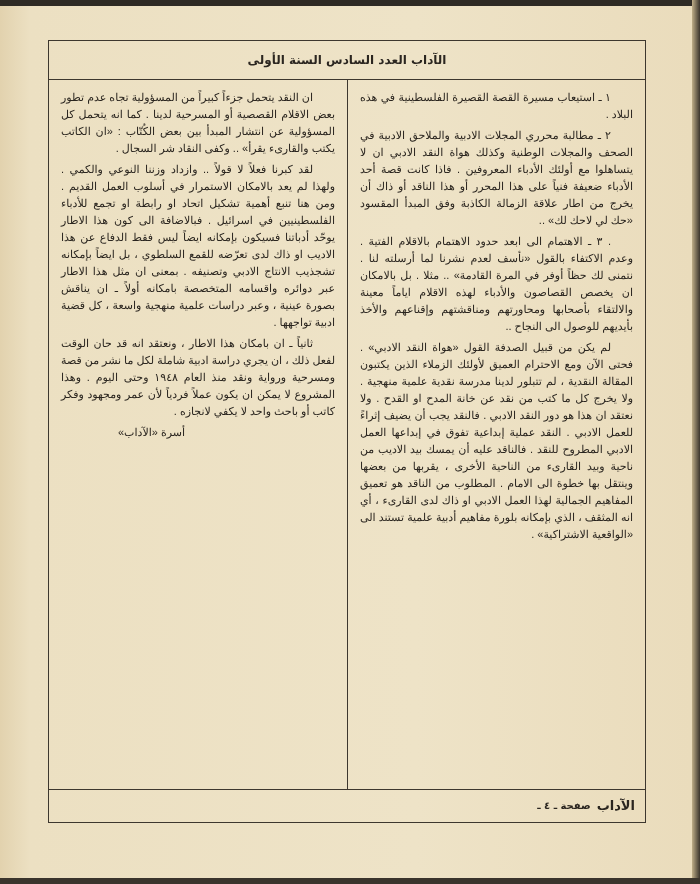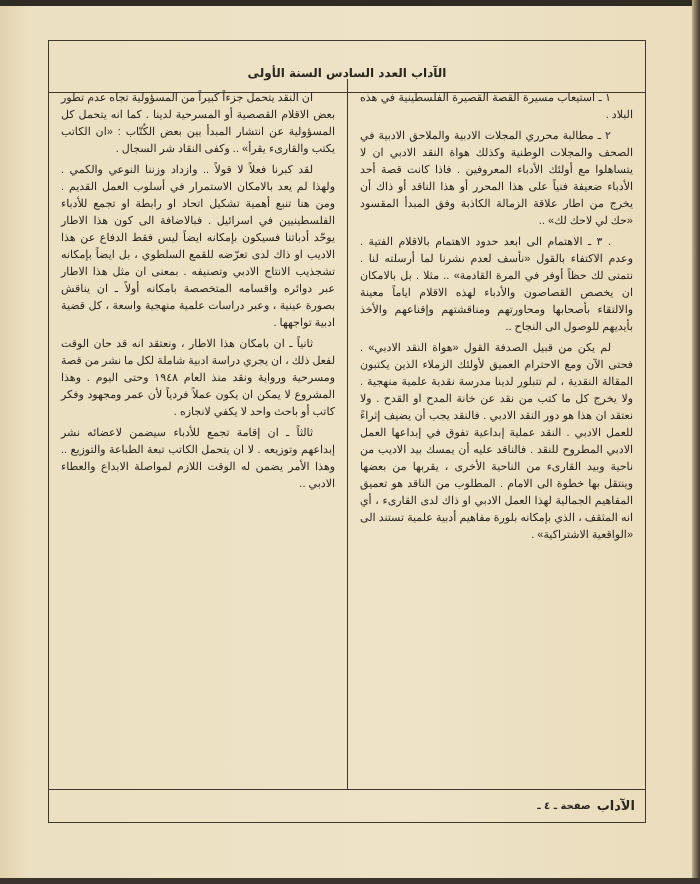--- a/index.html
+++ b/index.html
@@ -14,21 +14,21 @@
     .scan-bottom { position: absolute; left: 0; bottom: 0; width: 700px; height: 6px; background: #3a342c; }
     .page {
       position: absolute; left: 0; top: 6px; width: 692px; height: 872px;
       background: linear-gradient(to right, #e2d2ae 0px, #ece0c2 30px, #eee3c7 60%, #eadcbc 100%);
     }
     .frame {
       position: absolute; left: 48px; top: 34px; width: 598px; height: 783px;
       border: 1.5px solid #3d372e; box-sizing: border-box;
     }
     .header {
-      position: absolute; left: 0; top: 13px; right: 0; height: 38px;
+      position: absolute; left: 0; top: 0; right: 0; height: 38px;
       border-bottom: 1.5px solid #3d372e;
       display: flex; align-items: center; justify-content: center;
       direction: rtl;
     }
     .header-title {
       font-family: "DejaVu Sans", sans-serif; font-weight: bold;
       font-size: 12px; color: #2b2620; letter-spacing: 0.3px;
     }
     .body {
       position: absolute; left: 0; top: 38px; right: 0; height: 710px;
@@ -73,21 +73,21 @@
       <div class="col col-right">
         <p>١ ـ استيعاب مسيرة القصة القصيرة الفلسطينية في هذه البلاد .</p>
         <p>٢ ـ مطالبة محرري المجلات الادبية والملاحق الادبية في الصحف والمجلات الوطنية وكذلك هواة النقد الادبي ان لا يتساهلوا مع أولئك الأدباء المعروفين . فاذا كانت قصة أحد الأدباء ضعيفة فنياً على هذا المحرر أو هذا الناقد أو ذاك أن يخرج من اطار علاقة الزمالة الكاذبة وفق المبدأ المقسود «حك لي لاحك لك» ..</p>
         <p>. ٣ ـ الاهتمام الى ابعد حدود الاهتمام بالاقلام الفتية . وعدم الاكتفاء بالقول «نأسف لعدم نشرنا لما أرسلته لنا . نتمنى لك حظاً أوفر في المرة القادمة» .. مثلا . بل بالامكان ان يخصص القصاصون والأدباء لهذه الاقلام اياماً معينة والالتقاء بأصحابها ومحاورتهم ومناقشتهم وإقناعهم والأخذ بأيديهم للوصول الى النجاح ..</p>
         <p>لم يكن من قبيل الصدفة القول «هواة النقد الادبي» . فحتى الآن ومع الاحترام العميق لأولئك الزملاء الذين يكتبون المقالة النقدية ، لم تتبلور لدينا مدرسة نقدية علمية منهجية . ولا يخرج كل ما كتب من نقد عن خانة المدح او القدح . ولا نعتقد ان هذا هو دور النقد الادبي . فالنقد يجب أن يضيف إثراءً للعمل الادبي . النقد عملية إبداعية تفوق في إبداعها العمل الادبي المطروح للنقد . فالناقد عليه أن يمسك بيد الاديب من ناحية وبيد القارىء من الناحية الأخرى ، يقربها من بعضها وينتقل بها خطوة الى الامام . المطلوب من الناقد هو تعميق المفاهيم الجمالية لهذا العمل الادبي او ذاك لدى القارىء ، أي انه المثقف ، الذي بإمكانه بلورة مفاهيم أدبية علمية تستند الى «الواقعية الاشتراكية» .</p>
       </div>
       <div class="col col-left">
         <p>ان النقد يتحمل جزءاً كبيراً من المسؤولية تجاه عدم تطور بعض الاقلام القصصية أو المسرحية لدينا . كما انه يتحمل كل المسؤولية عن انتشار المبدأ بين بعض الكُتّاب : «ان الكاتب يكتب والقارىء يقرأ» .. وكفى النقاد شر السجال .</p>
         <p>لقد كبرنا فعلاً لا قولاً .. وازداد وزننا النوعي والكمي . ولهذا لم يعد بالامكان الاستمرار في أسلوب العمل القديم . ومن هنا تنبع أهمية تشكيل اتحاد او رابطة او تجمع للأدباء الفلسطينيين في اسرائيل . فبالاضافة الى كون هذا الاطار يوحّد أدباتنا فسيكون بإمكانه ايضاً ليس فقط الدفاع عن هذا الاديب او ذاك لدى تعرّضه للقمع السلطوي ، بل ايضاً بإمكانه تشجذيب الانتاج الادبي وتصنيفه . بمعنى ان مثل هذا الاطار عبر دوائره واقسامه المتخصصة بامكانه أولاً ـ ان يناقش بصورة عينية ، وعبر دراسات علمية منهجية واسعة ، كل قضية ادبية تواجهها .</p>
         <p>ثانياً ـ ان بامكان هذا الاطار ، ونعتقد انه قد حان الوقت لفعل ذلك ، ان يجري دراسة ادبية شاملة لكل ما نشر من قصة ومسرحية ورواية ونقد منذ العام ١٩٤٨ وحتى اليوم . وهذا المشروع لا يمكن ان يكون عملاً فردياً لأن عمر ومجهود وفكر كاتب أو باحث واحد لا يكفي لانجازه .</p>
-        <p>ثالثاً ـ ان إقامة تجمع للأدباء سيضمن لاعضائه نشر إبداعهم وتوزيعه . لا ان يتحمل الكاتب تبعة الطباعة والتوزيع .. وهذا الأمر يضمن له الوقت اللازم لمواصلة الابداع والعطاء الادبي ..</p>
+        <p class="signature">أسرة «الآداب»</p>
       </div>
     </div>
 
     <div class="footer">
       <span class="footer-text footer-brand">الآداب</span>
       <span class="footer-text">صفحة ـ ٤ ـ</span>
     </div>
 
   </div>
 </div>

